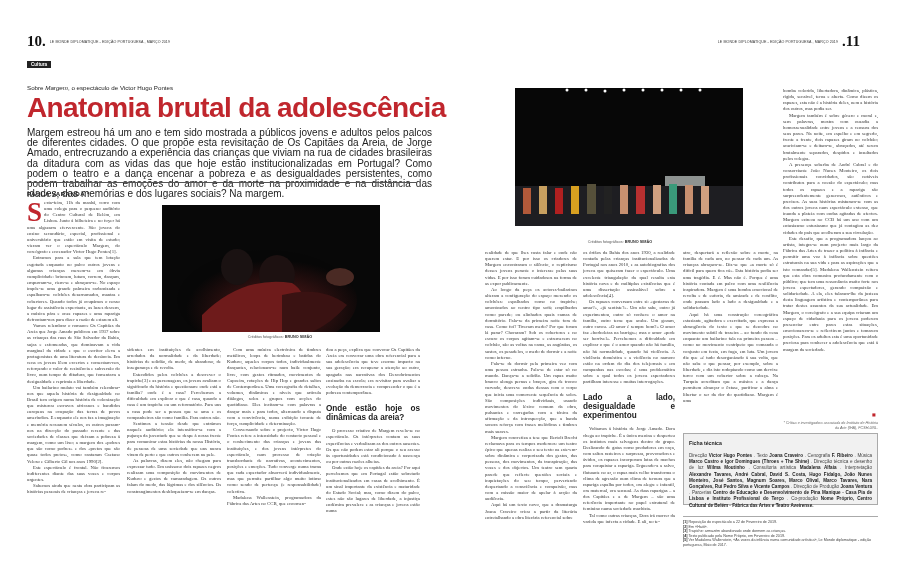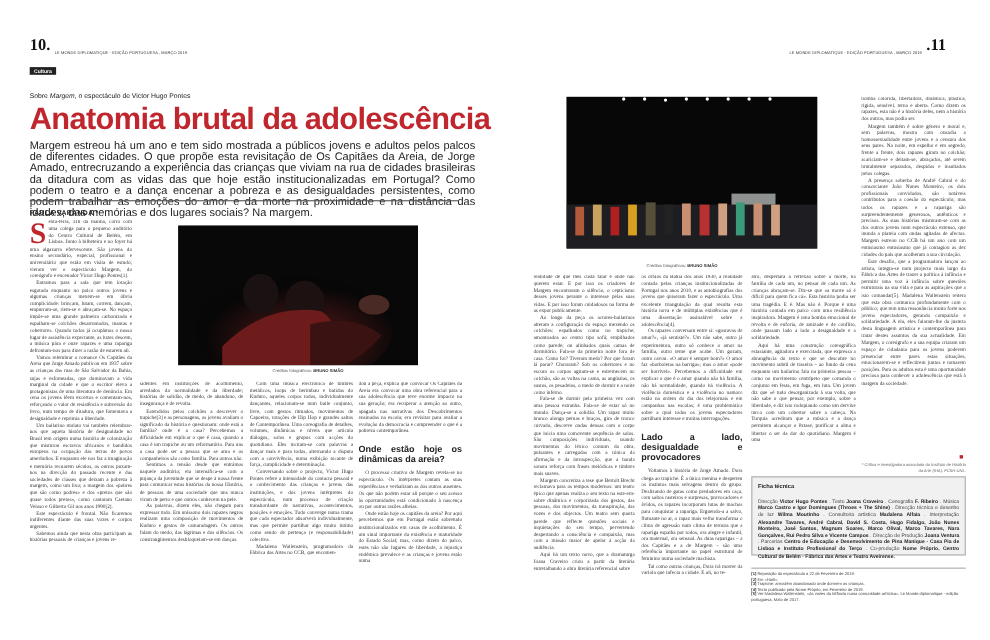--- a/index.html
+++ b/index.html
@@ -1,18 +1,18 @@
 <!DOCTYPE html>
 <html><head>
 <meta charset="utf-8">
 <style>
 *{box-sizing:border-box;margin:0;padding:0}
 body{width:900px;height:582px;background:#fff;position:relative;overflow:hidden;font-family:"DejaVu Serif",serif;color:#222}
 .abs{position:absolute}
-.folio{font-family:"Liberation Serif",serif;font-weight:bold;font-size:15px;color:#111;display:flex;align-items:flex-end;gap:4px}
+.folio{font-family:"Liberation Serif",serif;font-weight:bold;font-size:15px;color:#111;display:flex;align-items:center;gap:4px}
 .folio .mast{font-family:"Liberation Sans",sans-serif;font-weight:normal;font-size:3.6px;color:#333;letter-spacing:.1px}
 .section-tag{background:#222;color:#fff;font-family:"Liberation Sans",sans-serif;font-size:4.6px;font-weight:bold;padding:1px 4px}
 .kicker{font-family:"Liberation Sans",sans-serif;font-size:6.2px;color:#222}
 .kicker i{font-style:italic}
 .headline{font-family:"Liberation Sans",sans-serif;font-weight:bold;font-size:28px;color:#c0262d;letter-spacing:-.6px;line-height:1}
 .standfirst{font-family:"Liberation Sans",sans-serif;font-size:10px;line-height:10.2px;color:#222;text-align:justify;width:405px}
 .rule{height:0;border-top:1px solid #555}
 .byline{font-family:"Liberation Sans",sans-serif;font-weight:bold;font-size:6.2px;letter-spacing:.4px;color:#222}
 .col{font-family:"Liberation Serif",serif;font-size:4.75px;line-height:6.15px;color:#333;text-align:justify;overflow:hidden}
 .col p{text-indent:6px}
@@ -135,21 +135,21 @@
   <p class="noind">realidade de que lhes custa falar e onde não querem estar. E por isso os criadores de Margem encontraram o silêncio, o cepticismo desses jovens perante o interesse pelas suas vidas. E por isso foram cuidadosos na forma de as expor publicamente.</p>
   <p>Ao longo da peça os actores-bailarinos alteram a configuração do espaço mexendo os colchões: espalhados como no trapiche; amontoados ao centro tipo sofá; empilhados como parede; ou alinhados quais camas de dormitório. Fala-se da primeira noite fora de casa. Como foi? Tiveram medo? Por que foram lá parar? Choraram? Sob os cobertores e no escuro os corpos agitam-se e estremecem no colchão, são as voltas na cama, as angústias, os sustos, os pesadelos, o medo de dormir e a noite como inferno.</p>
   <p>Fala-se de dormir pela primeira vez com uma pessoa estranha. Fala-se de estar só no mundo. Dança-se a solidão. Um rapaz muito branco alonga pernas e braços, gira de tronco curvado, descreve ondas densas com o corpo que inicia uma comovente sequência de solos. São composições individuais, usando movimentos do léxico comum da obra, pulsantes e carregadas com a tónica da afirmação e da introspecção, que a banda sonora reforça com frases melódicas e timbres mais suaves.</p>
   <p>Margem concretiza a tese que Bertolt Brecht reclamava para os tempos modernos: um teatro épico que apenas realiza o seu texto na este-em-sobre dinâmica e corporizada dos gestos, das pessoas, dos movimentos, da transpiração, das vozes e dos objectos. Um teatro sem quarta parede que reflecte questões sociais e inquietações do seu tempo, pervertendo despertando a consciência e compaixão, mas com a missão maior de apelar à acção da audiência.</p>
   <p>Aqui há um texto novo, que a dramaturga Joana Craveiro criou a partir da literária entretalhando a obra literária referencial sobre</p>
 </div>
 
 <div class="abs col" style="left:583px;top:250px;width:92px;height:310px">
   <p class="noind">os órfãos da Bahia dos anos 1930, a realidade contada pelas crianças institucionalizadas de Portugal nos anos 2010, e as autobiografias dos jovens que quiseram fazer o espectáculo. Uma excelente triangulação da qual resulta esta história nova e de múltiplas existências que é uma dissertação assinalável sobre a adolescência[4].</p>
   <p>Os rapazes conversam entre si: «gostavas de amar?», «já sentiste?». Um não sabe, outro já experimentou, outro só conhece o amor na família, outro teme que acabe. Um gozam, outro cavou. «O amor é sempre bom?» O amor faz «borboletas na barriga»; mas o amor «pode ser horrível». Percebemos a dificuldade em explicar o que é o amor quando não há família, não há normalidade, quando há violência. A violência doméstica e a violência no namoro estão na ordem do dia dos telejornais e em campanhas nas escolas; é uma problemática sobre a qual todos os jovens espectadores partilham interesse e muitas interrogações.</p>
-  <div class="subhead">Lado a lado, desigualdade e provocadores</div>
+  <div class="subhead">Lado a lado, desigualdade e experimentou</div>
   <p>Voltamos à história de Jorge Amado. Dora chega ao trapiche. É a única menina e desperteu os instintos mais selvagens dentro do grupo. Deslizando de gatas como predadores em caça, com saltos rasteiros e surpresas, provocadores e ávidos, os rapazes incorporam lutas de machos para conquistar a rapariga. Erguendo-a a salvo, flutuante no ar, o rapaz mais velho transforma o clima de agressão num clima de ternura que a rapariga espalha por todos, ora alegre e infantil, ora maternal, ora sensual. As duas raparigas – a dos Capitães e a de Margem – são uma referência importante no papel estrutural de feminino numa sociedade machista.</p>
   <p>Tal como outras crianças, Dora irá morrer da varíola que infecta a cidade. E ali, no te-</p>
 </div>
 
 <div class="abs col" style="left:683px;top:250px;width:95px;height:170px">
   <p class="noind">atro, despertará a reflexão sobre a morte, na família de cada um, no pensar de cada um. As crianças abraçam-se. Diz-se que «a morte só é difícil para quem fica cá». Esta história podia ser uma tragédia. E é. Mas não é. Porque é uma história contada em palco com uma resiliência inspiradora. Margem é uma bomba emocional de revolta e de euforia, de amizade e de conflito, onde passam lado a lado a desigualdade e a solidariedade.</p>
   <p>Aqui há uma construção coreográfica estasiante, agitadora e exercitada, que expressa a abrangência do texto e que se descobre no movimento subtil de traseira – ao fundo da cena enquanto um bailarino fala na primeira pessoa – como no movimento centrípeto que comanda o conjunto em festa, em fuga, em luta. Um jovem diz que «é tudo desorganizado à sua volta, que não sabe o que pensar, por exemplo, sobre a liberdade, e diz isto rodopiando como um dervixe turco com um cobertor sobre a cabeça. Na Turquia acreditam que a música e a dança permitem alcançar o êxtase, purificar a alma e libertar o ser da dor do quotidiano. Margem é uma</p>
 </div>
 
 <div class="abs col" style="left:783px;top:88px;width:95px;height:328px">

